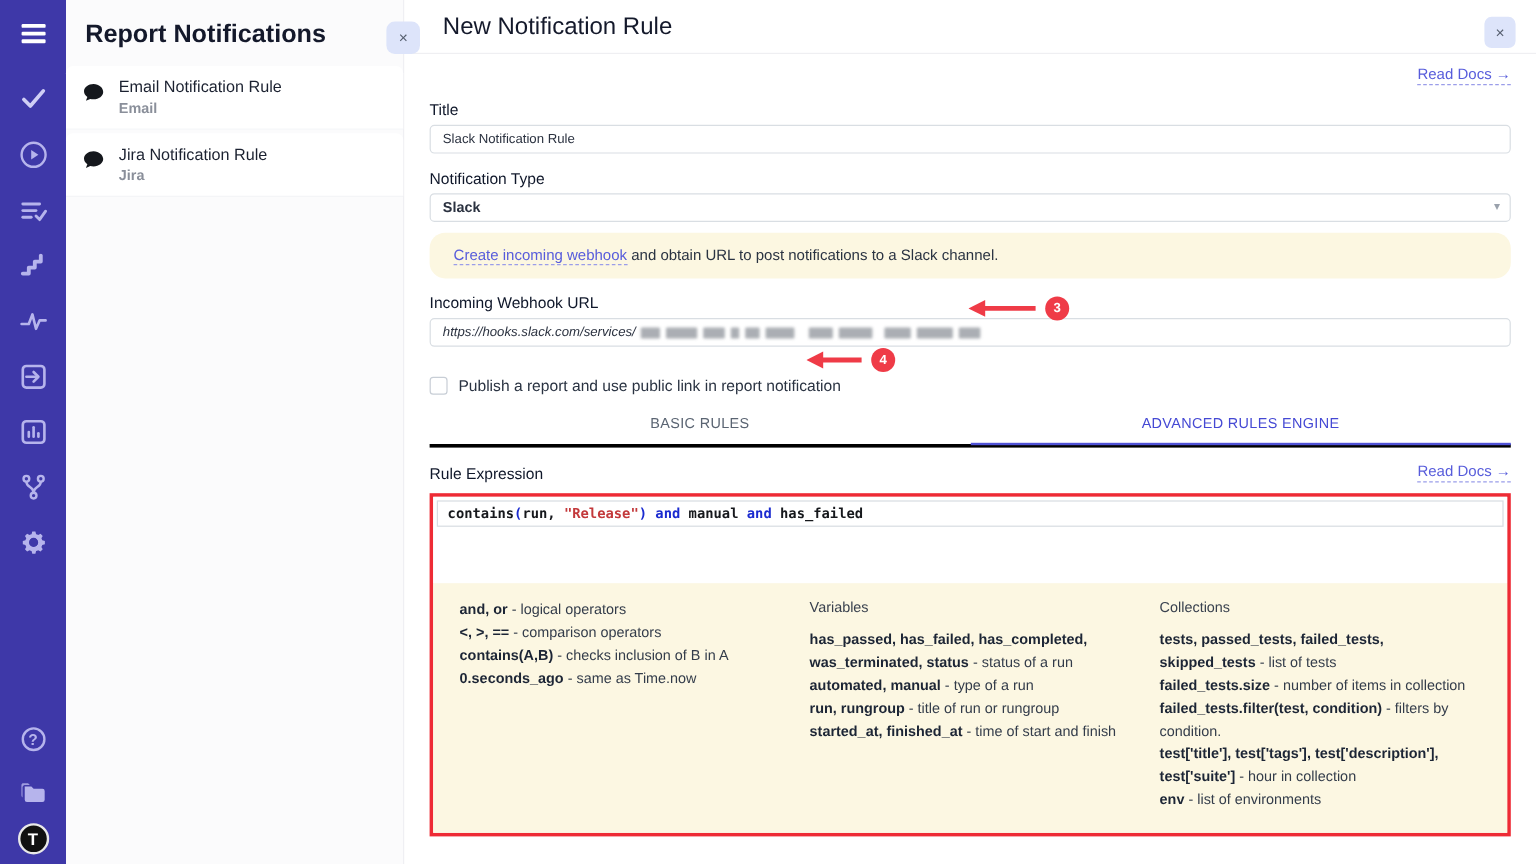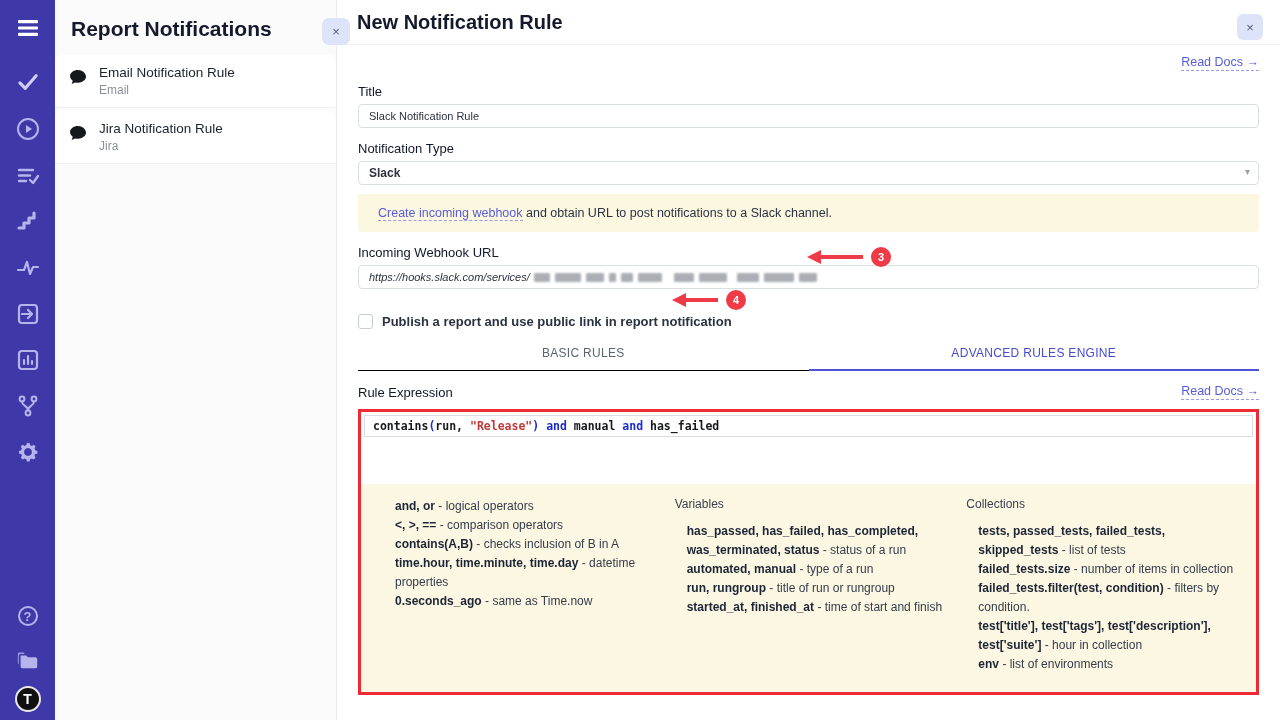--- a/index.html
+++ b/index.html
@@ -16,71 +16,71 @@
   .avatar { width:26px; height:26px; background:#101010; border:2px solid #e8e8e8; border-radius:50%; color:#fff; font-weight:bold; font-size:14px; display:flex; align-items:center; justify-content:center; margin:6px auto 8px; }
 
   
   .panel { width:282px; background:#fbfbfc; border-right:1px solid #ececf0; position:relative; flex-shrink:0; }
   .panel-title { font-size:21px; font-weight:bold; color:#14192b; padding:17px 16px 14px 16px; }
   .panel-close { position:absolute; top:18px; right:-14px; width:28px; height:27px; background:#dde4fa; border:none; border-radius:7px; color:#555e6e; font-size:13px; cursor:pointer; z-index:5; }
   .rule-item { background:#fff; border-bottom:1px solid #eef0f3; border-radius:6px 6px 0 0; padding:10px 14px; display:flex; gap:12px; align-items:flex-start; cursor:pointer; }
   .rule-item + .rule-item { margin-top:3px; }
   .rule-icon { margin-top:4px; flex-shrink:0; }
   .rule-title { font-size:13.5px; font-weight:normal; color:#1b2130; }
-  .rule-sub { font-size:12px; color:#8a8f9a; margin-top:3px; }
+  .rule-sub { font-size:12px; color:#8a8f9a; margin-top:3px;font-weight:bold; }
 
   
   .main { flex:1; position:relative; background:#fff; }
   .main-header { height:45px; border-bottom:1px solid #efeff2; display:flex; align-items:center; padding:0 20px; }
-  .main-title { font-size:20px; font-weight:bold; color:#14192b; }
+  .main-title { font-size:20px; font-weight:normal; color:#14192b;margin-left:12px; }
   .main-close { position:absolute; top:14px; right:17px; width:26px; height:26px; background:#dde4fa; border:none; border-radius:6px; color:#555e6e; font-size:13px; cursor:pointer; }
   .content { padding:0 21px; }
 
   .docs-row { display:flex; justify-content:flex-end; margin-top:10px; }
   .read-docs { font-size:12.5px; color:#575cdb; text-decoration:none; border-bottom:1px dashed #9a9de9; padding-bottom:1px; cursor:pointer; }
 
   .f-label { font-size:13px; color:#0f172a; margin-top:13px; margin-bottom:5px; }
   .t-input { width:100%; height:24px; border:1px solid #d9dee3; border-radius:4px; font-size:11px; color:#2b3240; padding:0 10px; font-family:"Liberation Sans",sans-serif; display:flex; align-items:center; background:#fff; }
   .sel { position:relative; cursor:pointer; font-size:12px; font-weight:bold; }
   .sel .caret { position:absolute; right:8px; top:4px; color:#9aa1ac; font-size:10px; font-weight:normal; }
-  .info-box { background:#fcf7e1; border-radius:3px; margin-top:9px; padding:12px 20px; font-size:12.5px; color:#2a3342; }
+  .info-box { background:#fcf7e1; border-radius:13px; margin-top:9px; padding:12px 20px; font-size:12.5px; color:#2a3342; }
   .info-link { color:#575cdb; border-bottom:1px dashed #9a9de9; cursor:pointer; }
 
   .webhook-wrap { position:relative;font-style:italic; }
   .redact { display:inline-flex; align-items:center; margin-left:4px; }
   .redact i { display:inline-block; height:9px; background:#8f949b; border-radius:1px; filter:blur(1.3px); margin-right:5px; opacity:.75; }
   .redact i:nth-child(1){width:16px}.redact i:nth-child(2){width:26px}.redact i:nth-child(3){width:18px}
   .redact i:nth-child(4){width:7px}.redact i:nth-child(5){width:12px}.redact i:nth-child(6){width:24px; margin-right:12px}
   .redact i:nth-child(7){width:20px}.redact i:nth-child(8){width:28px; margin-right:10px}
   .redact i:nth-child(9){width:22px}.redact i:nth-child(10){width:30px}.redact i:nth-child(11){width:18px}
 
   .chk-row { display:flex; align-items:center; gap:9px; margin-top:25px; position:relative; }
   .chk { width:15px; height:15px; border:1px solid #c8ced6; border-radius:3px; background:#fff; cursor:pointer; flex-shrink:0; }
-  .chk-label { font-size:13px; color:#2a3342;font-weight:bold; }
+  .chk-label { font-size:13px; color:#2a3342; }
 
   .rules-head-row { display:flex; align-items:center; justify-content:space-between; margin-top:24px; }
   .rules-heading { font-size:15px; font-weight:bold; color:#14192b; }
   .btn-soft { background:#dce3fb; border:none; border-radius:4px; color:#2a3342; font-size:11px; padding:5px 10px; cursor:pointer; display:inline-flex; align-items:center; gap:5px; font-family:"Liberation Sans",sans-serif; }
 
-  .tabs { display:flex; margin-top:10px; border-bottom:1px solid #000000; }
+  .tabs { display:flex; margin-top:10px; border-bottom:3px solid #000000; }
   .tab { flex:1; text-align:center; font-size:12px; letter-spacing:.3px; color:#5a6472; padding:7px 0 9px; cursor:pointer; }
   .tab.active { color:#4549d4; border-bottom:2px solid #5053d6; margin-bottom:-1px; }
 
   .expr-row { display:flex; align-items:center; justify-content:space-between; margin-top:13px; }
 
   .red-box { border:3px solid #ee2b35; margin-top:9px; position:relative; }
   .editor { background:#fff; height:72px; padding:3px; }
   .code-line { border:1px solid #d8dce1; background:#fff; padding:3px 8px; font-family:"DejaVu Sans Mono", monospace; font-size:11.5px; font-weight:bold; white-space:pre; color:#16181c; }
   .tk-blue { color:#1b2bd0; }
   .tk-red { color:#c3393b; }
 
   .help-panel { background:#fcf7e2; padding:13px 22px 18px; display:flex; gap:24px; }
   .help-col { flex:1; }
   .help-col h4 { font-size:12px; font-weight:normal; color:#39414e; margin-bottom:11px; }
-  .he { font-size:12px; color:#333c4a; line-height:19px;margin-left:12px; }
+  .he { font-size:12px; color:#333c4a; line-height:19px; }
   .he b { color:#1c2535; }
 
   .badge { width:20px; height:20px; background:#ef3b47; border-radius:50%; color:#fff; font-size:11px; font-weight:bold; display:flex; align-items:center; justify-content:center; flex-shrink:0; }
   .annot { position:absolute; display:flex; align-items:center; gap:6px; z-index:6; pointer-events:none; }
   .annot3 { left:470px; top:247px; }
   .annot4 { left:335px; top:290px; }
 </style>
 </head>
 <body>
 
@@ -262,21 +262,20 @@
     <div class="red-box">
       <div class="editor">
         <div class="code-line"><span class="tk-plain">contains</span><span class="tk-blue">(</span><span class="tk-plain">run, </span><span class="tk-red">"Release"</span><span class="tk-blue">)</span><span class="tk-plain"> </span><span class="tk-blue">and</span><span class="tk-plain"> manual </span><span class="tk-blue">and</span><span class="tk-plain"> has_failed</span></div>
       </div>
 
       <div class="help-panel">
         <div class="help-col">
           <div class="he"><b>and, or</b> <span>- logical operators</span></div>
           <div class="he"><b>&lt;, &gt;, ==</b> <span>- comparison operators</span></div>
           <div class="he"><b>contains(A,B)</b> <span>- checks inclusion of B in A</span></div>
-          <div class="he"><b>time.hour, time.minute, time.day</b> <span>- datetime properties</span></div>
           <div class="he"><b>0.seconds_ago</b> <span>- same as Time.now</span></div>
         </div>
         <div class="help-col">
           <h4>Variables</h4>
           <div class="he"><b>has_passed, has_failed, has_completed, was_terminated, status</b> <span>- status of a run</span></div>
           <div class="he"><b>automated, manual</b> <span>- type of a run</span></div>
           <div class="he"><b>run, rungroup</b> <span>- title of run or rungroup</span></div>
           <div class="he"><b>started_at, finished_at</b> <span>- time of start and finish</span></div>
         </div>
         <div class="help-col">

